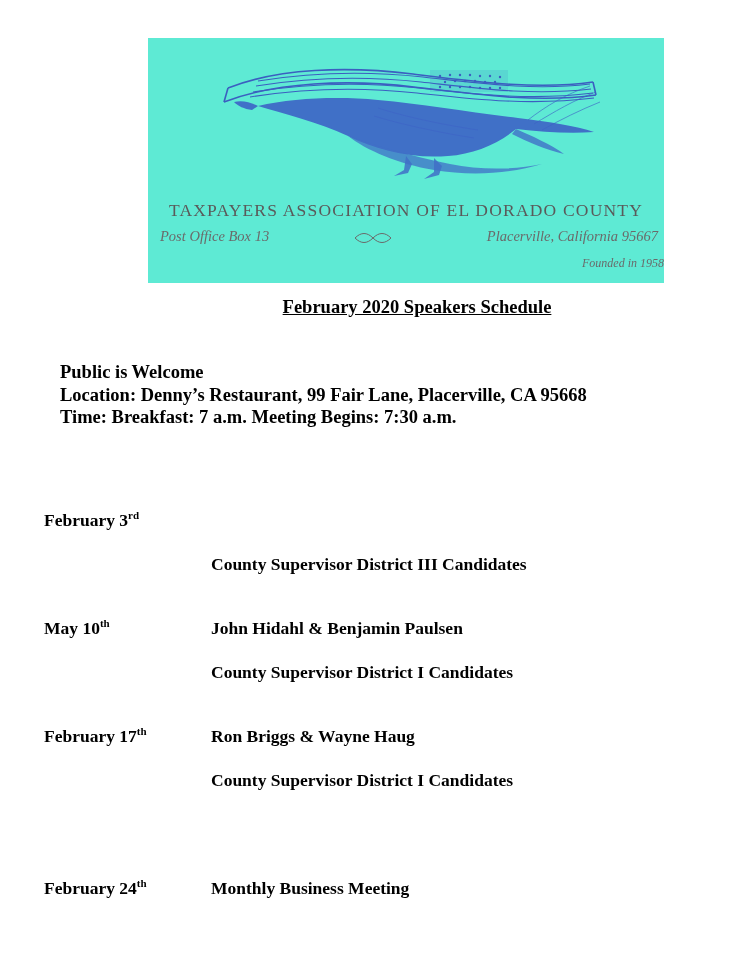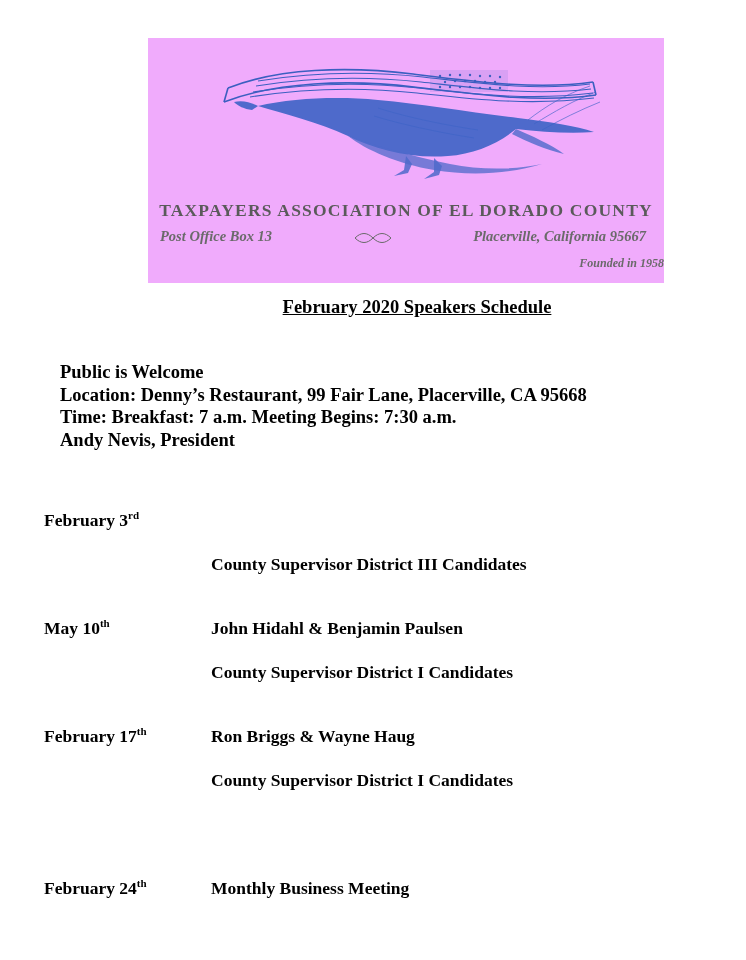--- a/index.html
+++ b/index.html
@@ -22,22 +22,21 @@
     background: #ffffff;
   }
 
   
   .letterhead {
     position: absolute;
     left: 148px;
     top: 38px;
     width: 516px;
     height: 245px;
-    background: #f0abfc;
-    font-weight: bold;
+    background: #5eead4;
   }
 
   .emblem {
     position: absolute;
     left: 50px;
     top: 8px;
     width: 420px;
     height: 150px;
   }
   .emblem svg {
@@ -72,21 +71,21 @@
     top: 0;
     font-family: "Liberation Serif", serif;
     font-style: italic;
     font-size: 14.5px;
     color: #6a6a6a;
     white-space: nowrap;
     text-align: center;
   }
   .addr-right {
     position: absolute;
-    right: 18px;
+    right: 6px;
     top: 0;
     font-family: "Liberation Serif", serif;
     font-style: italic;
     font-size: 14.5px;
     color: #6a6a6a;
     white-space: nowrap;
   }
   .addr-ornament {
     position: absolute;
     left: 205px;
@@ -273,21 +272,20 @@
 
     <div class="founded">Founded in 1958</div>
   </div>
 
   <div class="doc-title">February 2020 Speakers Schedule</div>
 
   <div class="info-block">
     <div class="info-line">Public is Welcome</div>
     <div class="info-line">Location: Denny’s Restaurant, 99 Fair Lane, Placerville, CA 95668</div>
     <div class="info-line">Time: Breakfast: 7 a.m. Meeting Begins: 7:30 a.m.</div>
-    <div class="info-line">Andy Nevis, President</div>
   </div>
 
   <div class="schedule">
 
     <div class="sched-entry">
       <div class="sched-row">
         <div class="sched-date"><span>February 3</span><sup>rd</sup></div>
       </div>
       <div class="sched-desc">County Supervisor District III Candidates</div>
     </div>

